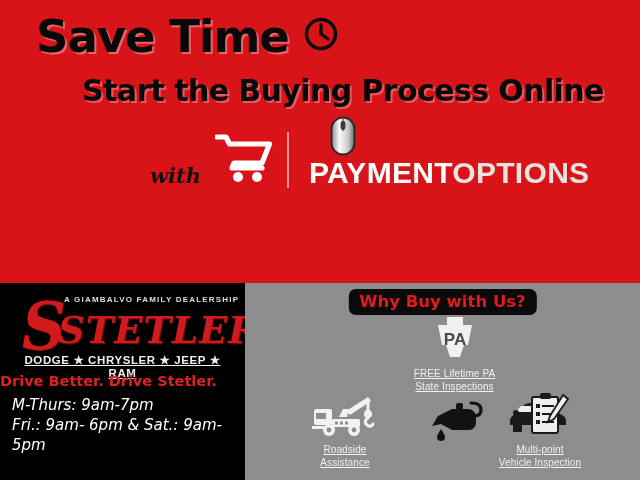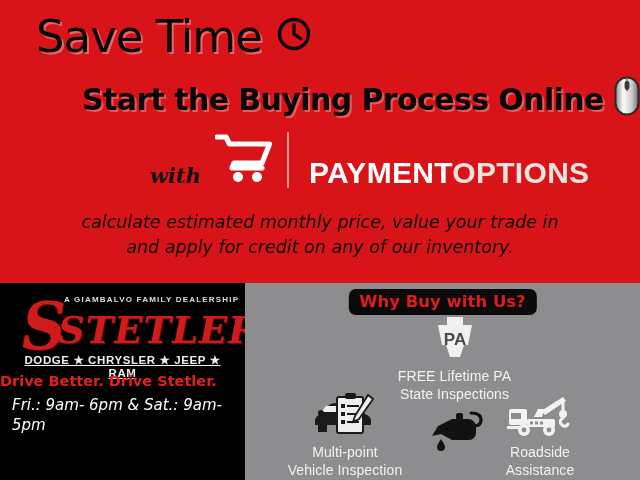--- a/index.html
+++ b/index.html
@@ -10,35 +10,36 @@
   }
   #ad{position:relative;width:640px;height:480px;overflow:hidden;background:#d81418;}
 
   
   .hero{position:absolute;left:0;top:0;width:640px;height:283px;background:#d81418;overflow:hidden;}
 
   .line1{
     position:absolute;left:36px;top:14px;
     display:flex;align-items:center;gap:14px;
     color:#080808;
-    font-weight:normal;font-size:45px;letter-spacing:-1px;
+    font-weight:bold;font-size:45px;letter-spacing:-1px;
     font-family:"DejaVu Sans", sans-serif;
     text-shadow:2px 2px 0 rgba(255,255,255,.35);
     line-height:1;
   }
   .clock-ic{display:block;}
 
   .line2{
     position:absolute;left:82px;top:76px;
     display:flex;align-items:center;gap:10px;
     color:#080808;
     font-weight:bold;font-size:30px;letter-spacing:-.6px;
     font-family:"DejaVu Sans", sans-serif;
     text-shadow:2px 2px 0 rgba(255,255,255,.3);
     line-height:1;
+    flex-direction:column;
   }
   .mouse-ic{display:block;margin-bottom:2px;}
 
   
   .po-row{position:absolute;left:150px;top:132px;display:flex;align-items:flex-end;}
   .with-word{
     font-family:"DejaVu Serif", serif;
     font-style:italic;font-weight:bold;font-size:21px;color:#111;
     margin-right:14px;margin-top:14px;
   }
@@ -112,22 +113,22 @@
   .feat-row{position:absolute;display:flex;width:395px;}
   .row1{left:12px;top:30px;flex-direction:column;}
   .row2{left:0;top:106px;justify-content:center;gap:55px;}
   .feat{
     flex:1;display:flex;flex-direction:column;align-items:center;
     text-align:center;
   }
   .row2 .feat{flex:none;width:140px;}
   .feat .ic{height:50px;display:flex;align-items:flex-end;justify-content:center;}
   .feat .lbl{
-    margin-top:5px;font-size:14px;color:#f2f2f2;line-height:1.25;
-    font-family:"Liberation Sans",sans-serif;letter-spacing:.1px;
+    margin-top:5px;font-size:10px;color:#f2f2f2;line-height:1.25;
+    font-family:"Liberation Sans",sans-serif;letter-spacing:.1px;text-decoration:underline;
   }
 </style>
 </head>
 <body>
 
 <div id="ad">
 
   <div class="hero">
 
     <div class="line1">
@@ -168,34 +169,34 @@
           <circle cx="23" cy="45" r="5" fill="#ffffff"></circle>
           <circle cx="42" cy="45" r="5" fill="#ffffff"></circle>
         </svg>
       </span>
       <span class="po-divider"></span>
       <span class="po-text">
         <span class="w1">PAYMENT</span><span class="w2">OPTIONS</span>
       </span>
     </div>
 
-    <div class="tagline">calculate estimated monthly price, value your trade in and apply for credit on any of our inventory.</div>
   </div>
 
   <div class="left-panel">
 
     <div class="logo-wrap">
       <div class="logo-S">S</div>
       <div class="logo-sub">A GIAMBALVO FAMILY DEALERSHIP</div>
       <div class="logo-name">STETLER</div>
       <div class="logo-brands">DODGE ★ CHRYSLER ★ JEEP ★ RAM</div>
       <div class="logo-slogan">Drive Better.  Drive Stetler.</div>
     </div>
 
     <div class="contact">
+      <div class="i">M-Thurs: 9am-7pm</div>
       <div class="i">Fri.: 9am- 6pm &amp; Sat.: 9am-5pm</div>
     </div>
   </div>
 
   <div class="right-panel">
 
     <div class="why-badge">Why Buy with Us?</div>
 
     <div class="feat-row row1">
 
@@ -216,41 +217,20 @@
             <rect x="29" y="6" width="7" height="7" rx="2" fill="#121212"></rect>
             <path d="M44 6 q10 0 10 7 q0 6 -7 6" fill="none" stroke="#121212" stroke-width="3.2" stroke-linecap="round"></path>
             <path d="M14 32 q-4 6 -4 8 a4 4 0 0 0 8 0 q0 -2 -4 -8 z" fill="#121212"></path>
           </svg>
         </span>
       </div>
 
     </div>
 
     <div class="feat-row row2">
-
-      <div class="feat">
-        <span class="ic">
-          <svg width="66" height="48" viewBox="0 0 66 48">
-            <path d="M3 30 q0 -5 6 -7 l7 -8 q3 -3 8 -3 h14 q5 0 8 3 l7 8 q6 2 6 7 v4 h-56 z" fill="#1a1a1a"></path>
-            <path d="M14 15 h30 l5 6 h-40 z" fill="#efefef"></path>
-            <circle cx="9" cy="22" r="3" fill="#1a1a1a"></circle>
-            <rect x="6" y="34" width="9" height="7" fill="#1a1a1a"></rect>
-            <rect x="25" y="6" width="26" height="36" rx="2" fill="#efefef" stroke="#1a1a1a" stroke-width="2"></rect>
-            <rect x="33" y="2" width="11" height="6" rx="2" fill="#1a1a1a"></rect>
-            <rect x="29" y="13" width="4" height="4" fill="#1a1a1a"></rect>
-            <rect x="35" y="14" width="12" height="2" fill="#1a1a1a"></rect>
-            <rect x="29" y="21" width="4" height="4" fill="#1a1a1a"></rect>
-            <rect x="35" y="22" width="12" height="2" fill="#1a1a1a"></rect>
-            <rect x="29" y="29" width="4" height="4" fill="#1a1a1a"></rect>
-            <rect x="35" y="30" width="12" height="2" fill="#1a1a1a"></rect>
-            <path d="M56 4 l5 4 l-14 20 l-6 3 l2 -6 z" fill="#efefef" stroke="#1a1a1a" stroke-width="1.8"></path>
-          </svg>
-        </span>
-        <span class="lbl">Multi-point<br>Vehicle Inspection</span>
-      </div>
 
       <div class="feat">
         <span class="ic">
           <svg width="66" height="46" viewBox="0 0 66 46">
             <rect x="2" y="16" width="18" height="16" rx="2" fill="#f2f2f2"></rect>
             <path d="M4 20 h10 v6 h-10 z" fill="#8d8d90"></path>
             <rect x="20" y="26" width="28" height="8" rx="1.5" fill="#f2f2f2"></rect>
             <rect x="23" y="28.5" width="3" height="3" fill="#8d8d90"></rect>
             <rect x="28" y="28.5" width="3" height="3" fill="#8d8d90"></rect>
             <rect x="33" y="28.5" width="3" height="3" fill="#8d8d90"></rect>
@@ -261,16 +241,37 @@
             <path d="M56 25 q-5 3 -1 7 q4 3 6 -1" fill="none" stroke="#f2f2f2" stroke-width="3" stroke-linecap="round"></path>
             <circle cx="17" cy="37" r="6" fill="#f2f2f2"></circle>
             <circle cx="17" cy="37" r="2.4" fill="#8d8d90"></circle>
             <circle cx="42" cy="37" r="6" fill="#f2f2f2"></circle>
             <circle cx="42" cy="37" r="2.4" fill="#8d8d90"></circle>
             <rect x="0" y="33" width="12" height="3" fill="#f2f2f2"></rect>
           </svg>
         </span>
         <span class="lbl">Roadside<br>Assistance</span>
       </div>
+
+      <div class="feat">
+        <span class="ic">
+          <svg width="66" height="48" viewBox="0 0 66 48">
+            <path d="M3 30 q0 -5 6 -7 l7 -8 q3 -3 8 -3 h14 q5 0 8 3 l7 8 q6 2 6 7 v4 h-56 z" fill="#1a1a1a"></path>
+            <path d="M14 15 h30 l5 6 h-40 z" fill="#efefef"></path>
+            <circle cx="9" cy="22" r="3" fill="#1a1a1a"></circle>
+            <rect x="6" y="34" width="9" height="7" fill="#1a1a1a"></rect>
+            <rect x="25" y="6" width="26" height="36" rx="2" fill="#efefef" stroke="#1a1a1a" stroke-width="2"></rect>
+            <rect x="33" y="2" width="11" height="6" rx="2" fill="#1a1a1a"></rect>
+            <rect x="29" y="13" width="4" height="4" fill="#1a1a1a"></rect>
+            <rect x="35" y="14" width="12" height="2" fill="#1a1a1a"></rect>
+            <rect x="29" y="21" width="4" height="4" fill="#1a1a1a"></rect>
+            <rect x="35" y="22" width="12" height="2" fill="#1a1a1a"></rect>
+            <rect x="29" y="29" width="4" height="4" fill="#1a1a1a"></rect>
+            <rect x="35" y="30" width="12" height="2" fill="#1a1a1a"></rect>
+            <path d="M56 4 l5 4 l-14 20 l-6 3 l2 -6 z" fill="#efefef" stroke="#1a1a1a" stroke-width="1.8"></path>
+          </svg>
+        </span>
+        <span class="lbl">Multi-point<br>Vehicle Inspection</span>
+      </div>
     </div>
   </div>
 
 </div>
 
 </body></html>

